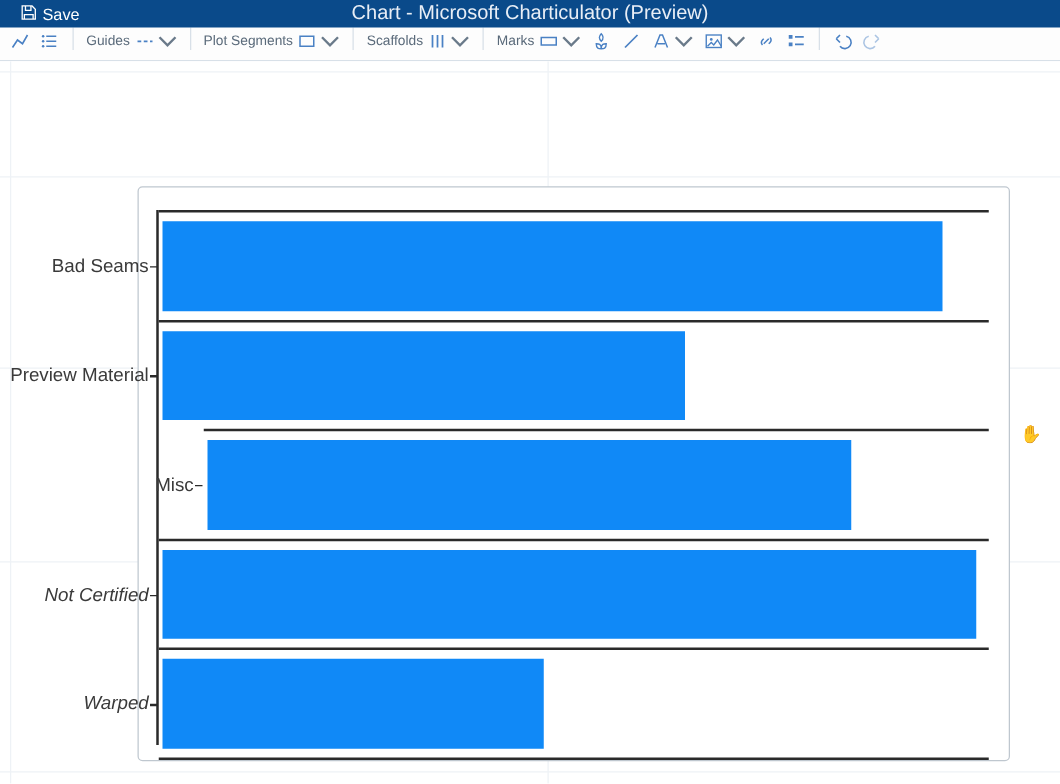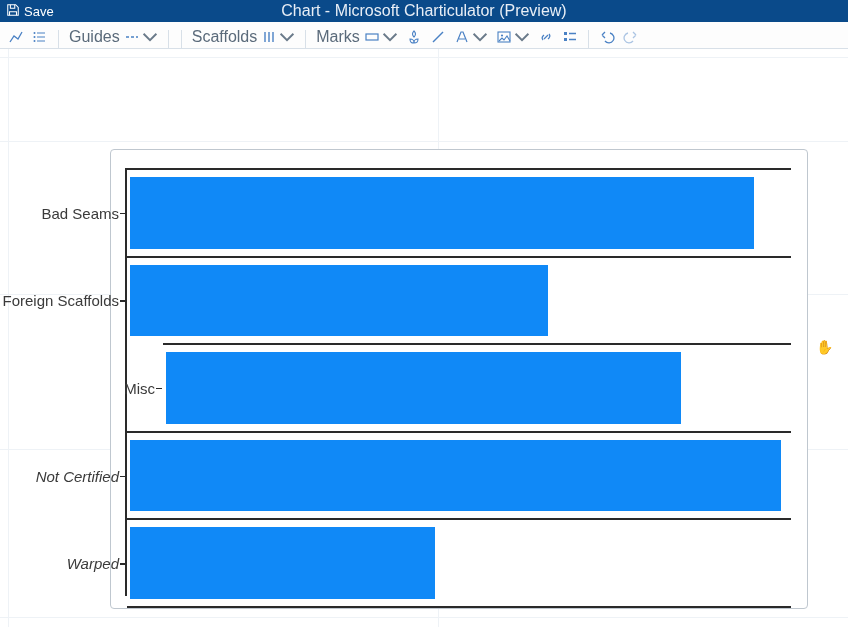--- a/index.html
+++ b/index.html
@@ -19,21 +19,21 @@
     background: #0a4a8a;
     color: #fff;
     height: 22px;
     display: flex;
     align-items: center;
     position: relative;
   }
   .title-bar .save {
     display: flex;
     align-items: center;
-    padding: 0 6px;
+    padding: 0 16px;
     height: 100%;
     cursor: pointer;
   }
   .title-bar .save svg {
     width: 14px;
     height: 14px;
     margin-right: 4px;
   }
   .title-bar .app-title {
     position: absolute;
@@ -42,26 +42,26 @@
     font-size: 16px;
     color: #e8eef6;
     white-space: nowrap;
   }
 
   
   .toolbar {
     height: 26px;
     border-bottom: 1px solid #d8e0e8;
     display: flex;
-    align-items: flex-end;
+    align-items: flex-start;
     padding: 0 4px;
     gap: 0;
     background: #fdfdfd;
     color: #5a6a7a;
-    font-size: 16px;
+    font-size: 11px;
   }
   .toolbar .sep {
     width: 1px;
     height: 18px;
     background: #d8e0e8;
     margin: 0 6px;
   }
   .toolbar .tbtn {
     display: flex;
     align-items: center;
@@ -209,20 +209,29 @@
     <svg viewBox="0 0 16 16">
         <path stroke="#4a81c4" stroke-width="1.4" stroke-dasharray="3 2" d="M2 8h12" fill="none"></path>
       </svg>
     <svg class="chev" viewBox="0 0 10 10" width="10" height="10">
         <path d="M1 3l4 4 4-4" fill="none" stroke="#6a7a8a" stroke-width="1.2"></path>
       </svg>
   </div>
 
   <div class="sep"></div>
 
+  <div class="tbtn">
+    <span class="lbl">Plot Segments</span>
+    <svg viewBox="0 0 16 16">
+        <rect x="2" y="4" width="11" height="8" fill="none" stroke="#4a81c4" stroke-width="1.2"></rect>
+      </svg>
+    <svg class="chev" viewBox="0 0 10 10" width="10" height="10">
+        <path d="M1 3l4 4 4-4" fill="none" stroke="#6a7a8a" stroke-width="1.2"></path>
+      </svg>
+  </div>
 
   <div class="sep"></div>
 
   <div class="tbtn">
     <span class="lbl">Scaffolds</span>
     <svg viewBox="0 0 16 16">
         <path stroke="#4a81c4" stroke-width="1.4" d="M4 3v10M8 3v10M12 3v10"></path>
       </svg>
     <svg class="chev" viewBox="0 0 10 10" width="10" height="10">
         <path d="M1 3l4 4 4-4" fill="none" stroke="#6a7a8a" stroke-width="1.2"></path>
@@ -311,21 +320,21 @@
   <div class="chart-frame">
     <div class="plot" id="plot">
 
     <div class="row" style="height: 85.6px;">
           <div class="tick"></div>
           <div class="ylabel">Bad Seams</div>
           <div class="bar" style="width: 94%; background: rgb(16, 137, 247);"></div>
         </div>
         <div class="row" style="height: 85.6px;">
           <div class="tick"></div>
-          <div class="ylabel">Foreign Scaffolds</div>
+          <div class="ylabel">Preview Material</div>
           <div class="bar" style="width: 63%; background: rgb(16, 137, 247);"></div>
         </div>
         <div class="row" style="height: 85.6px; margin-left: 36px;">
           <div class="tick"></div>
           <div class="ylabel">Misc</div>
           <div class="bar" style="width: 82%; background: rgb(16, 137, 247);"></div>
         </div>
         <div class="row" style="height: 85.6px; font-style: italic;">
           <div class="tick"></div>
           <div class="ylabel">Not Certified</div>

